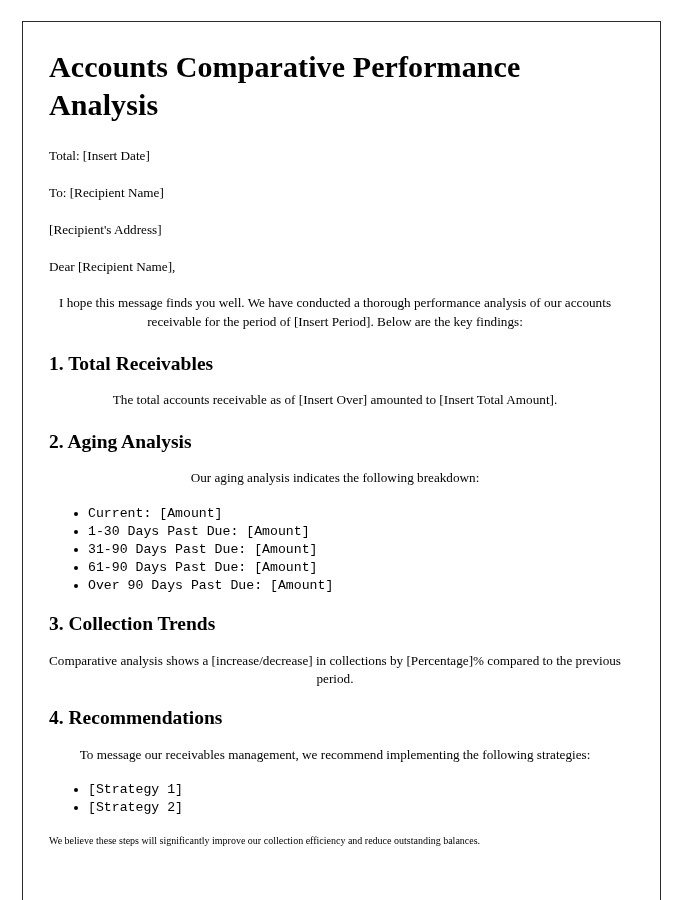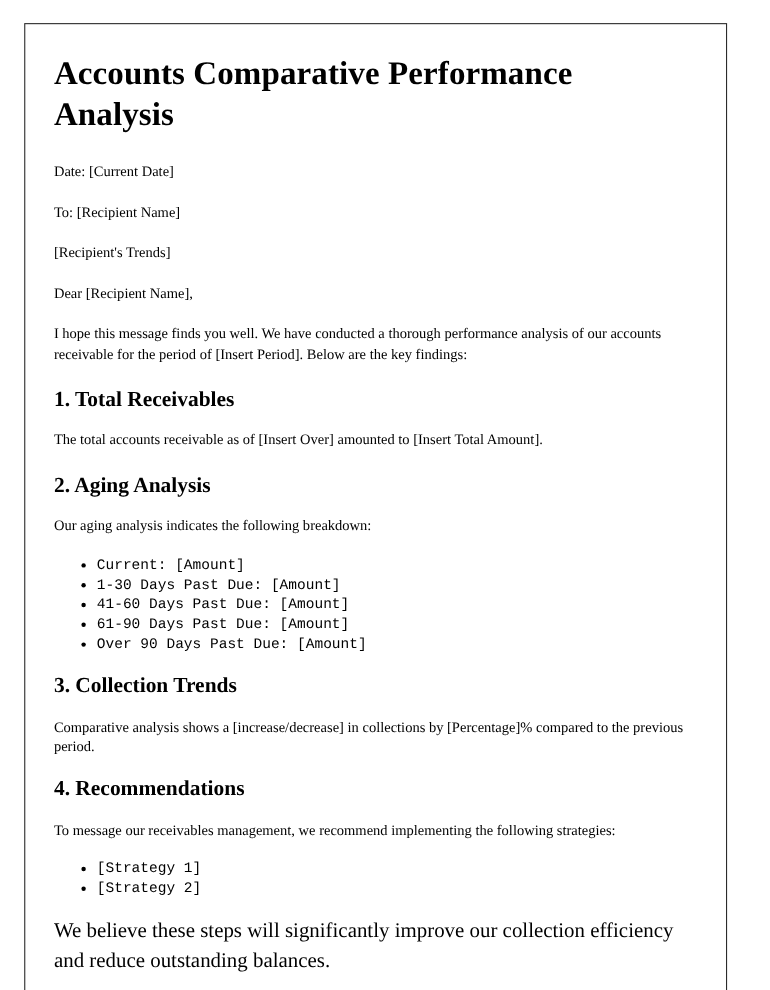--- a/index.html
+++ b/index.html
@@ -52,21 +52,21 @@
     font-size: 13.2px;
     line-height: 1.45;
     margin: 0 0 18px 0;
   }
 
   .body-para {
     font-size: 13.2px;
     line-height: 1.42;
     margin: 0 0 17px 0;
     max-width: 572px;
-    text-align: left;
+    text-align: center;
   }
 
   .section-heading {
     font-size: 19.5px;
     font-weight: bold;
     line-height: 1.2;
     margin: 20px 0 16px 0;
   }
 
   .section-heading.tight-top {
@@ -81,56 +81,56 @@
 
   .bullet-list li {
     font-size: 13.2px;
     line-height: 1.37;
     margin: 0;
     padding: 0;
     font-family: Liberation Mono, monospace;
   }
 
   .closing-para {
-    font-size: 19px;
+    font-size: 10px;
     line-height: 1.42;
     margin: 16px 0 0 0;
     max-width: 572px;
   }
 </style>
 </head>
 <body>
 
 <div class="page-sheet">
   <div class="doc-body">
 
     <h1 class="doc-title">Accounts Comparative Performance Analysis</h1>
 
-    <p class="meta-line">Date: [Current Date]</p>
+    <p class="meta-line">Total: [Insert Date]</p>
 
     <p class="meta-line">To: [Recipient Name]</p>
 
-    <p class="meta-line">[Recipient's Trends]</p>
+    <p class="meta-line">[Recipient's Address]</p>
 
     <p class="salutation">Dear [Recipient Name],</p>
 
     <p class="body-para">I hope this message finds you well. We have conducted a thorough performance analysis of our accounts receivable for the period of [Insert Period]. Below are the key findings:</p>
 
     <h2 class="section-heading">1. Total Receivables</h2>
 
     <p class="body-para">The total accounts receivable as of [Insert Over] amounted to [Insert Total Amount].</p>
 
     <h2 class="section-heading">2. Aging Analysis</h2>
 
     <p class="body-para">Our aging analysis indicates the following breakdown:</p>
 
     <ul class="bullet-list">
       <li>Current: [Amount]</li>
       <li>1-30 Days Past Due: [Amount]</li>
-      <li>41-60 Days Past Due: [Amount]</li>
+      <li>31-90 Days Past Due: [Amount]</li>
       <li>61-90 Days Past Due: [Amount]</li>
       <li>Over 90 Days Past Due: [Amount]</li>
     </ul>
 
     <h2 class="section-heading tight-top">3. Collection Trends</h2>
 
     <p class="body-para">Comparative analysis shows a [increase/decrease] in collections by [Percentage]% compared to the previous period.</p>
 
     <h2 class="section-heading tight-top">4. Recommendations</h2>
 

